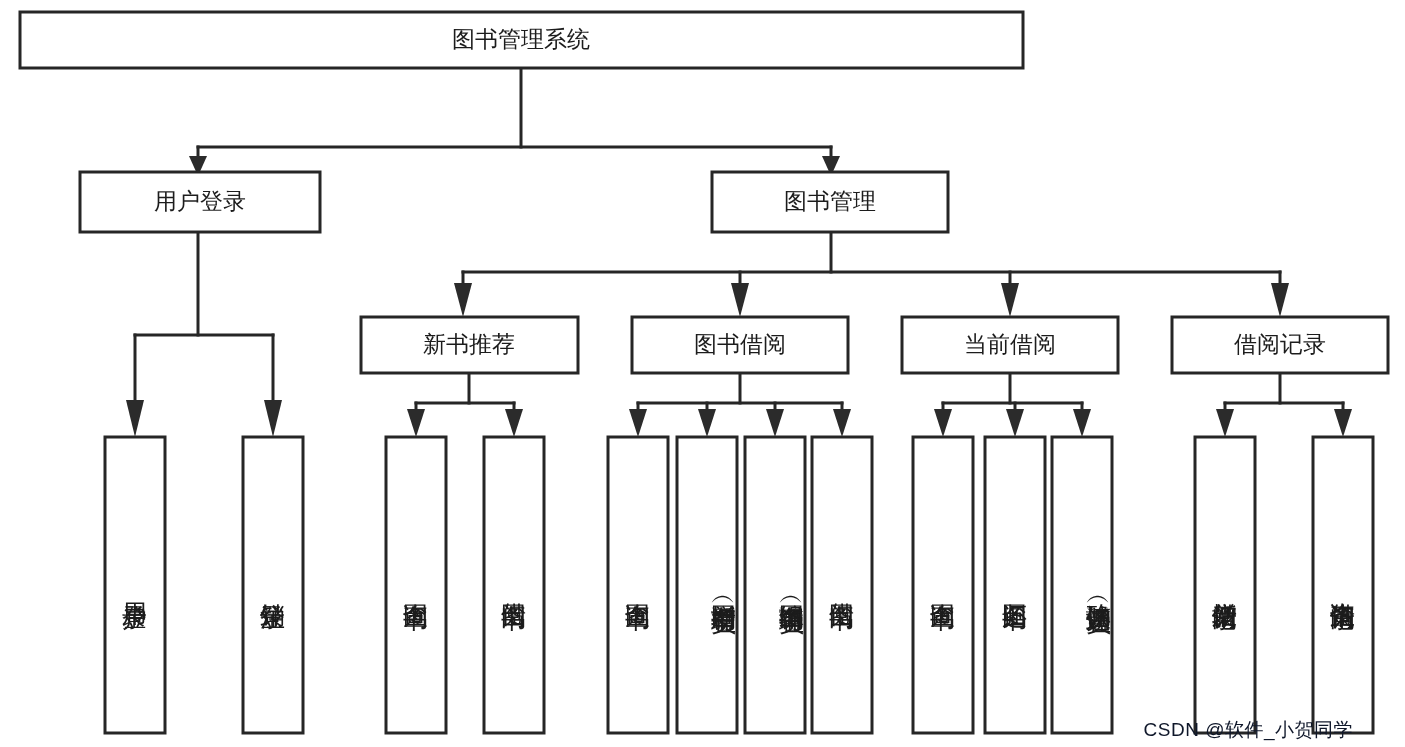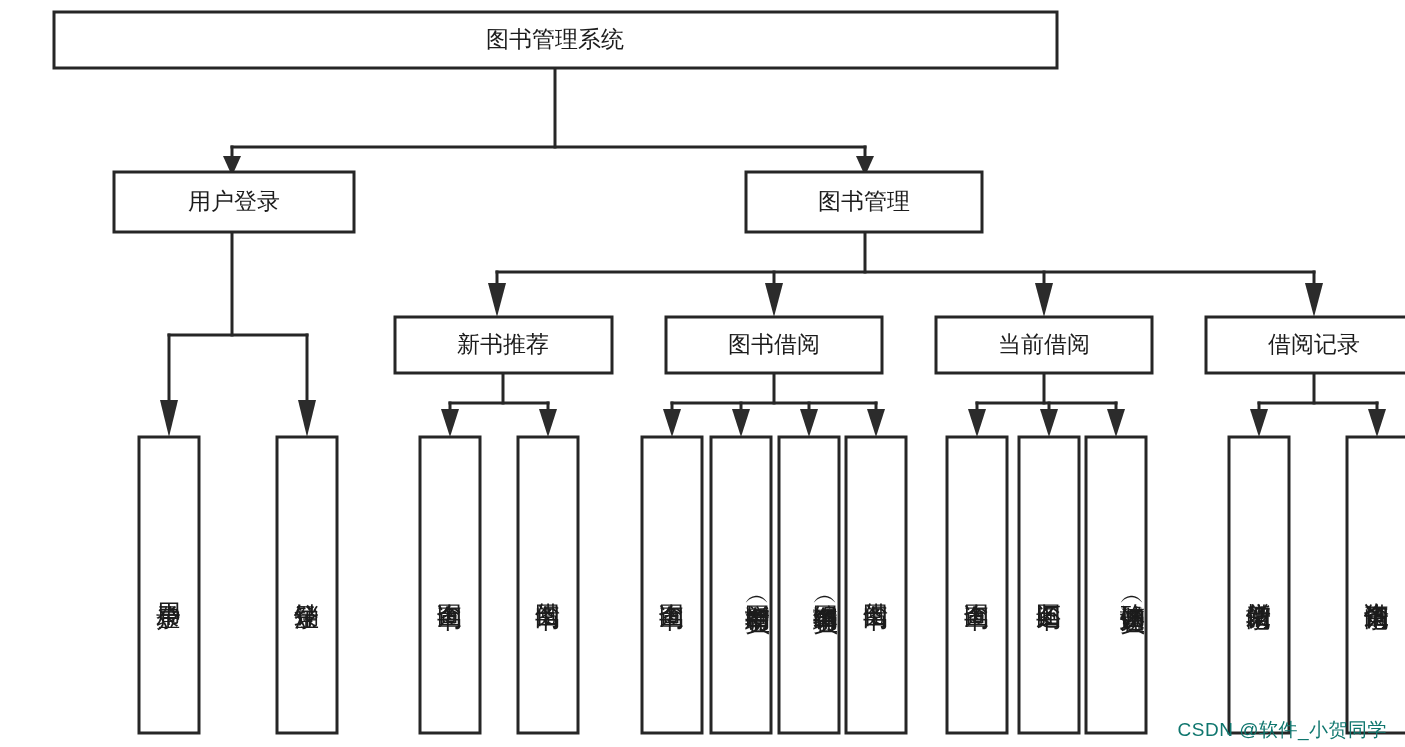--- a/index.html
+++ b/index.html
@@ -11,21 +11,20 @@
     width: 1405px;
     height: 747px;
     font-family: "Liberation Sans", "DejaVu Sans", sans-serif;
     overflow: hidden;
   }
   #diagram-root {
     position: relative;
     width: 1361px;
     height: 747px;
     background: #ffffff;
-    margin-left: 34px;
   }
   svg#flow {
     position: absolute;
     left: 0;
     top: 0;
     width: 1405px;
     height: 747px;
     display: block;
   }
   .node-rect {
@@ -62,21 +61,21 @@
     white-space: nowrap;
     text-align: center;
     pointer-events: none;
   }
   .watermark {
     position: absolute;
     right: 8px;
     bottom: 4px;
     font-family: "Liberation Sans", "DejaVu Sans", sans-serif;
     font-size: 19px;
-    color: #0f766e;
+    color: #0f172a;
     letter-spacing: 0.5px;
     white-space: nowrap;
   }
 </style>
 </head>
 <body>
 
 <div id="diagram-root">
 
   <svg id="flow" viewBox="0 0 1405 747">

